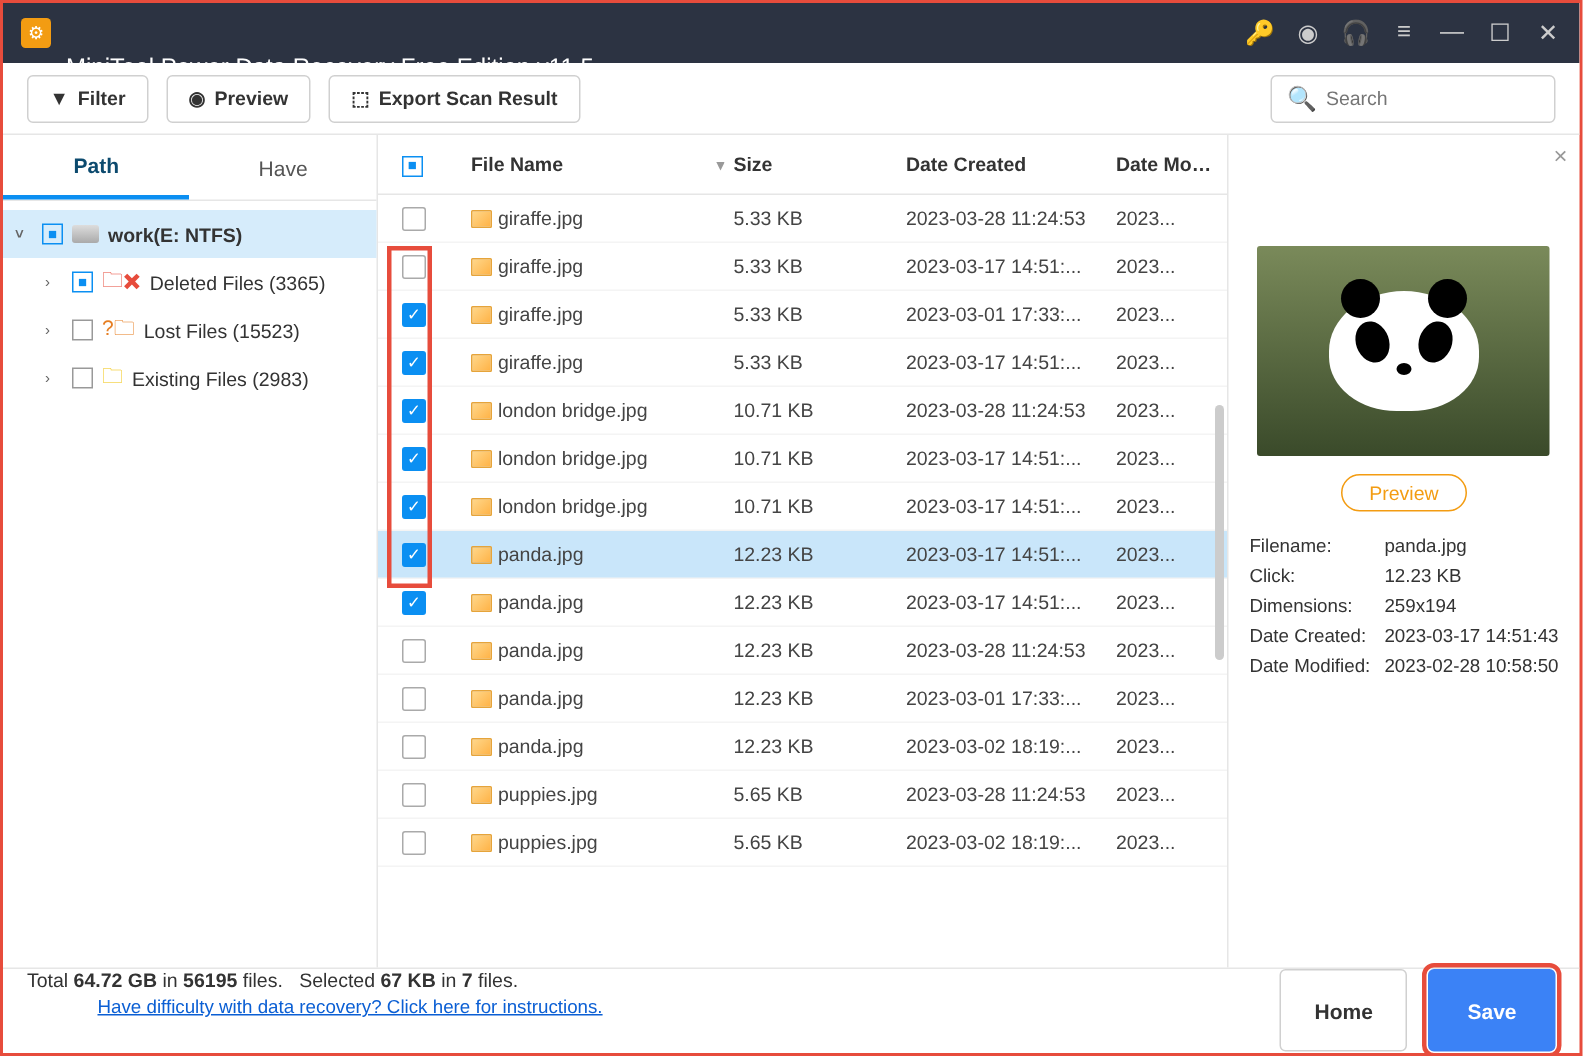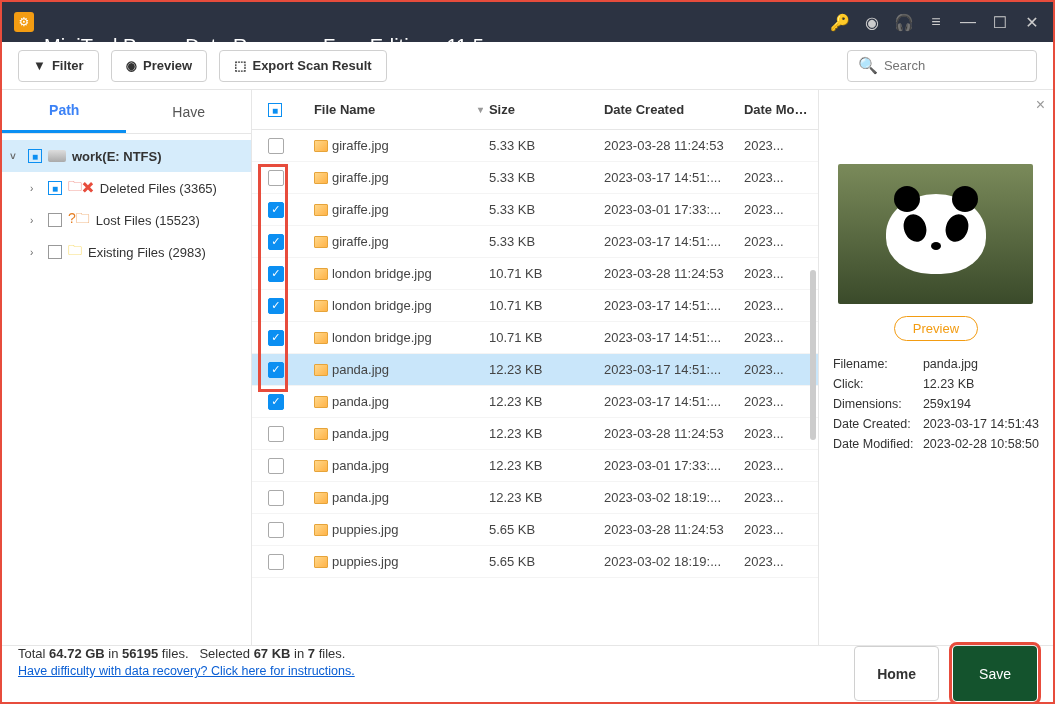--- a/index.html
+++ b/index.html
@@ -1,40 +1,40 @@
 <!DOCTYPE html>
 <html><head>
 <meta charset="utf-8">
 <style>
 * { box-sizing: border-box; margin: 0; padding: 0; font-family: -apple-system, BlinkMacSystemFont, "Segoe UI", Arial, sans-serif; }
 body { background: #fff; width: 1055px; height: 704px; overflow: hidden; border: 2px solid #e74c3c; }
 
 
 .titlebar { background: #2c3342; height: 40px; display: flex; align-items: center; padding: 0 12px; color: #fff; }
 .titlebar .app-icon { width: 20px; height: 20px; background: #f39c12; border-radius: 3px; margin-right: 10px; display:flex;align-items:center;justify-content:center;font-size:12px; }
-.titlebar .title { font-size: 20px; font-weight: 500; flex: 1; margin-top: 48px; }
+.titlebar .title { font-size: 16px; font-weight: 500; flex: 1; margin-top: 48px; }
 .titlebar .tb-icons { display: flex; gap: 14px; align-items: center; }
 .titlebar .tb-icon { width: 18px; height: 18px; display:flex; align-items:center; justify-content:center; cursor:pointer; color:#ccc; }
 .tb-icon.key { color:#f1c40f; }
 
 
 .toolbar { background:#fff; border-bottom:1px solid #e6e6e6; height: 48px; display:flex; align-items:center; padding: 0 16px; gap:12px; }
 .btn { border:1px solid #d0d0d0; background:#fff; border-radius:4px; height:32px; display:flex; align-items:center; padding:0 14px; font-size:13px; font-weight:600; cursor:pointer; gap:6px; color:#333; }
 .toolbar .spacer{flex:1;}
 .search-box{border:1px solid #d0d0d0;border-radius:4px;height:32px;display:flex;align-items:center;padding:0 10px;width:190px;color:#888;}
 .search-box input{border:none;outline:none;font-size:13px;width:100%;margin-left:6px;}
 
 
 .main{display:flex;height:555px;}
 
 
 .tree-panel{width:265px;border-right:1px solid #e6e6e6;}
 .tabs{display:flex;height:44px;border-bottom:1px solid #e6e6e6;}
 .tab{flex:1;display:flex;align-items:center;justify-content:center;font-size:14px;color:#555;cursor:pointer;}
-.tab.active{color:#3b82f6;border-bottom:3px solid #0b8ff2;font-weight:600;}
+.tab.active{color:#0c4a6e;border-bottom:3px solid #0b8ff2;font-weight:600;}
 .tree{padding:6px 0;}
 .tree-row{display:flex;align-items:center;height:32px;padding:0 8px;font-size:13px;color:#333;cursor:pointer;gap:4px;}
 .tree-row.root{background:#d6ecfb;font-weight:600;}
 .tree-row .arrow{width:14px;font-size:10px;color:#666;}
 .tree-row .cb{width:14px;height:14px;border:1px solid #999;display:inline-flex;align-items:center;justify-content:center;font-size:10px;}
 .tree-row .cb.partial{border-color:#0b8ff2;color:#0b8ff2;}
 .tree-row .folder-ic{font-size:14px;margin:0 2px;}
 .tree-row.child{padding-left:28px;}
 .drive-ic{display:inline-block;width:18px;height:12px;background:linear-gradient(#ddd,#aaa);border-radius:2px;margin:0 2px;}
 
@@ -69,25 +69,25 @@
 .preview-btn{display:block;margin:0 auto 16px;border:1px solid #f39c12;color:#f39c12;background:#fff;border-radius:14px;padding:4px 18px;font-size:13px;cursor:pointer;}
 .meta-row{display:flex;margin-bottom:6px;}
 .meta-label{width:90px;color:#333;}
 .meta-val{flex:1;color:#333;white-space:nowrap;overflow:hidden;}
 
 
 .footer{height:56px;border-top:1px solid #e6e6e6;display:flex;padding:0 16px;font-size:13px;}
 .footer .stats{color:#333;}
 .footer .stats b{font-weight:700;}
 .footer .below{font-size:12.5px;}
-.footer .below a{color:#0b5fd4;text-decoration:underline;}
+.footer .below a{color:#0b5fd4;text-decoration:underline;margin-left:47px;}
 .footer .left-block{display:flex;flex-direction:column;gap:3px;}
 .footer .spacer{flex:1;}
 .footer .btn-home{border:1px solid #d0d0d0;background:#fff;border-radius:4px;padding:10px 22px;font-size:14px;font-weight:700;cursor:pointer;color:#333;margin-right:14px;}
-.footer .btn-save{background:#14532d;color:#fff;border:none;border-radius:4px;padding:10px 26px;font-size:14px;font-weight:400;cursor:pointer;outline:3px solid #e74c3c;outline-offset:1px;}
+.footer .btn-save{background:#3b82f6;color:#fff;border:none;border-radius:4px;padding:10px 26px;font-size:14px;font-weight:700;cursor:pointer;outline:3px solid #e74c3c;outline-offset:1px;}
 </style>
 </head>
 <body>
 
 <div class="titlebar">
   <div class="app-icon">⚙</div>
   <div class="title">MiniTool Power Data Recovery Free Edition v11.5</div>
   <div class="tb-icons">
     <div class="tb-icon key">🔑</div>
     <div class="tb-icon">◉</div>

